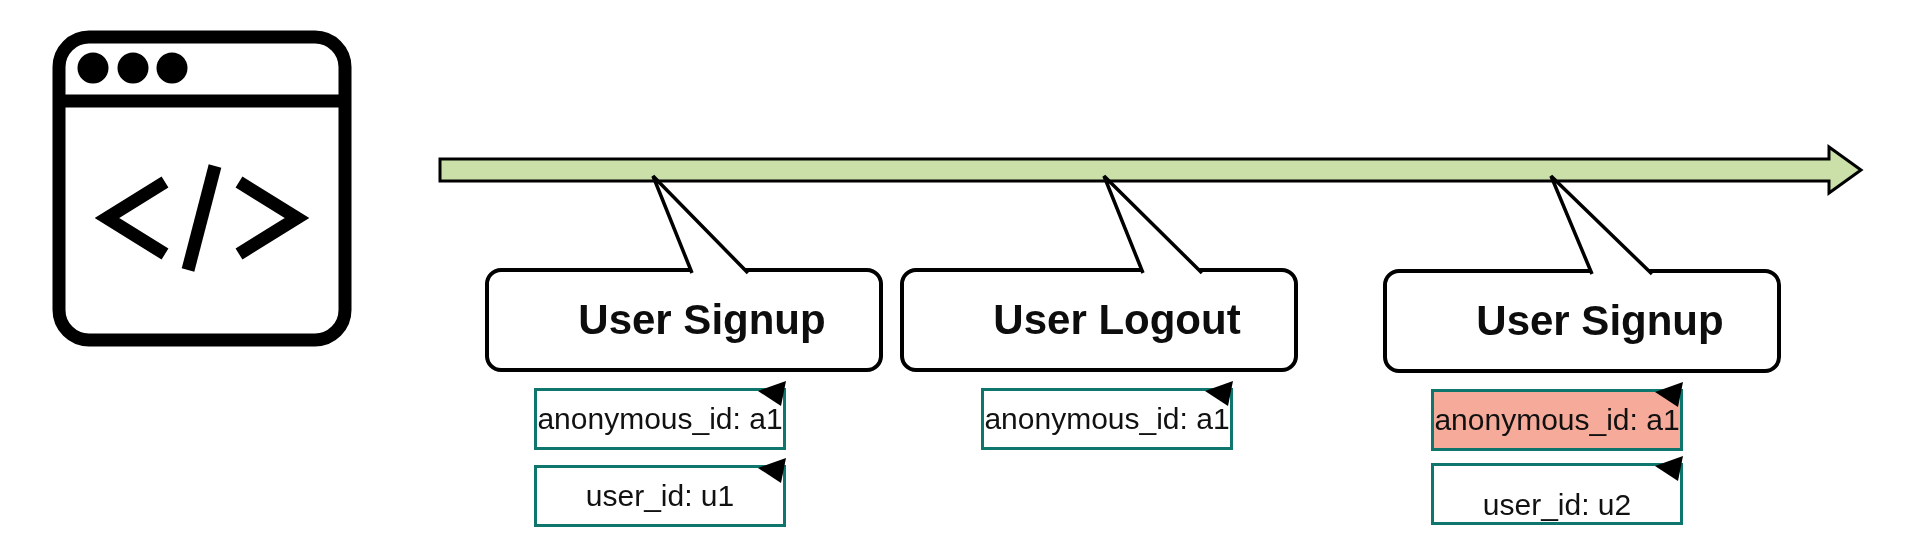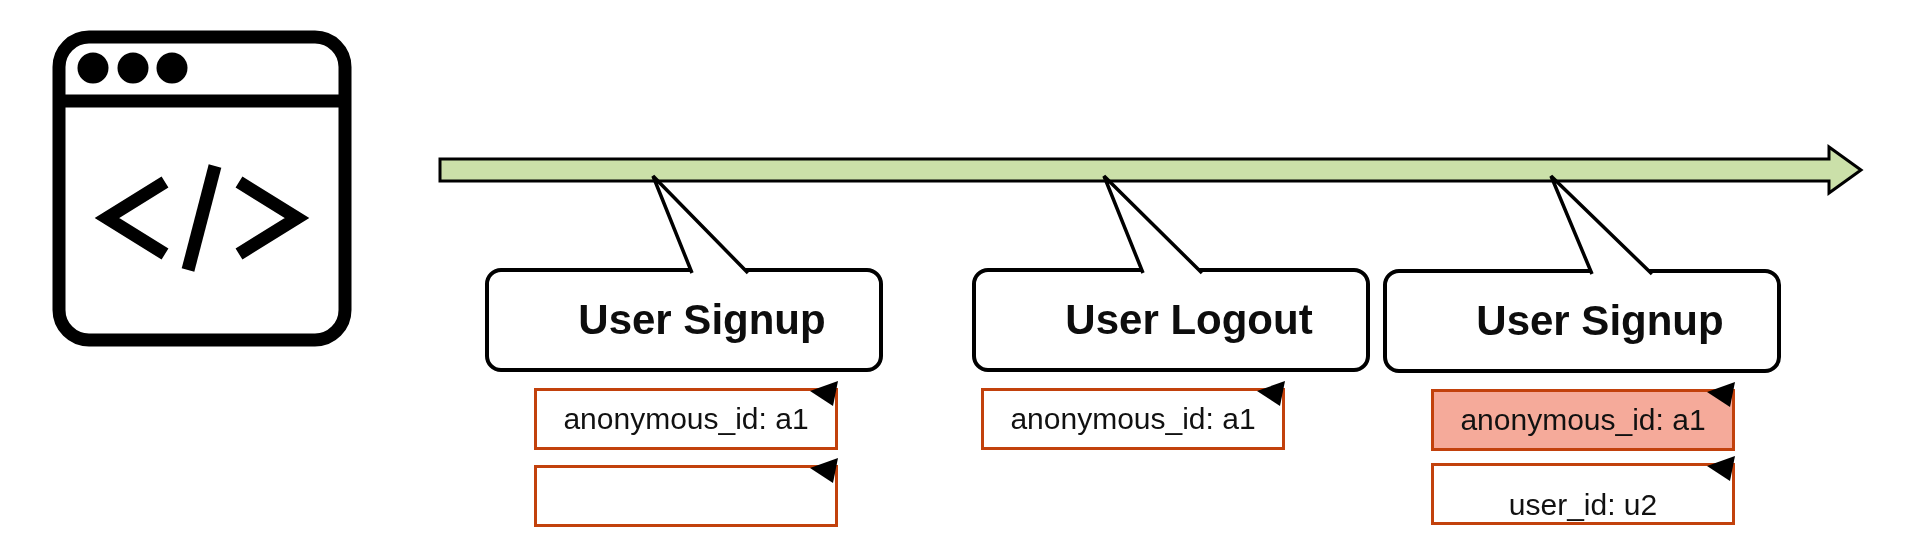--- a/index.html
+++ b/index.html
@@ -32,30 +32,30 @@
     padding-left: 36px;
   }
   .callout .title {
     font-size: 42px;
     font-weight: bold;
     color: #0d0d0d;
     letter-spacing: 0px;
     white-space: nowrap;
   }
   .callout.c1 { left: 485px; top: 268px; }
-  .callout.c2 { left: 972px; top: 268px; }
+  .callout.c2 { left: 900px; top: 268px; }
   .callout.c3 { left: 1383px; top: 269px; }
 
   
   .tag {
     position: absolute;
-    width: 304px;
+    width: 252px;
     height: 62px;
     background: #ffffff;
-    border: 3px solid #c2410c;
+    border: 3px solid #0f766e;
     box-sizing: border-box;
     display: flex;
     align-items: center;
     justify-content: center;
     z-index: 2;
   }
   .tag .tag-label {
     font-size: 30px;
     color: #111111;
     white-space: nowrap;
@@ -99,20 +99,21 @@
   <div class="callout c1">
     <span class="title">User Signup</span>
   </div>
   <div class="tag t1a">
     <span class="tag-label">anonymous_id: a1</span>
     <svg class="fold" viewBox="0 0 46 40">
       <polygon points="12,11 40,1 35,26" fill="#000000"></polygon>
     </svg>
   </div>
   <div class="tag t1b">
+    <span class="tag-label">user_id: u1</span>
     <svg class="fold" viewBox="0 0 46 40">
       <polygon points="12,11 40,1 35,26" fill="#000000"></polygon>
     </svg>
   </div>
 
   <div class="callout c2">
     <span class="title">User Logout</span>
   </div>
   <div class="tag t2a">
     <span class="tag-label">anonymous_id: a1</span>

